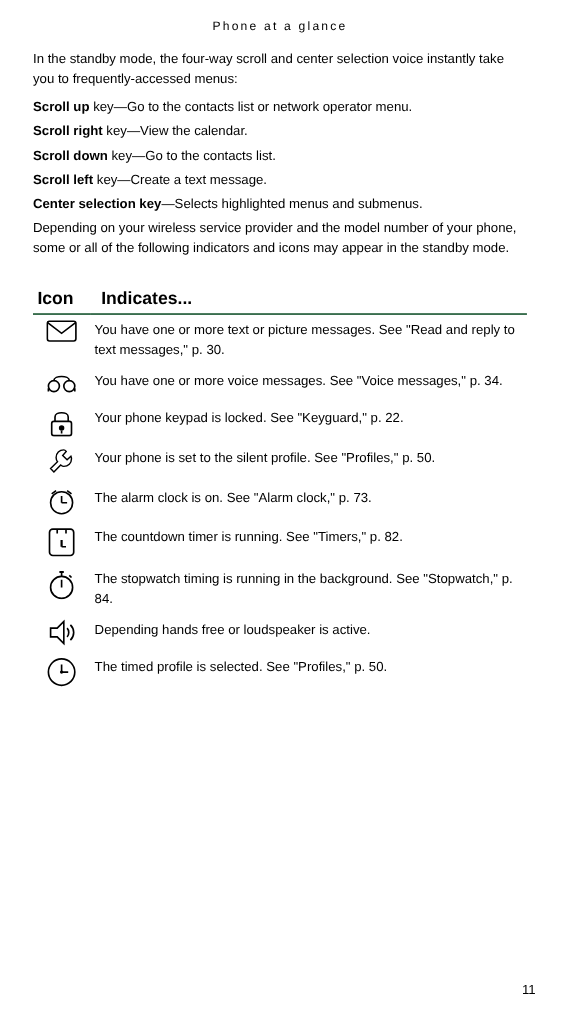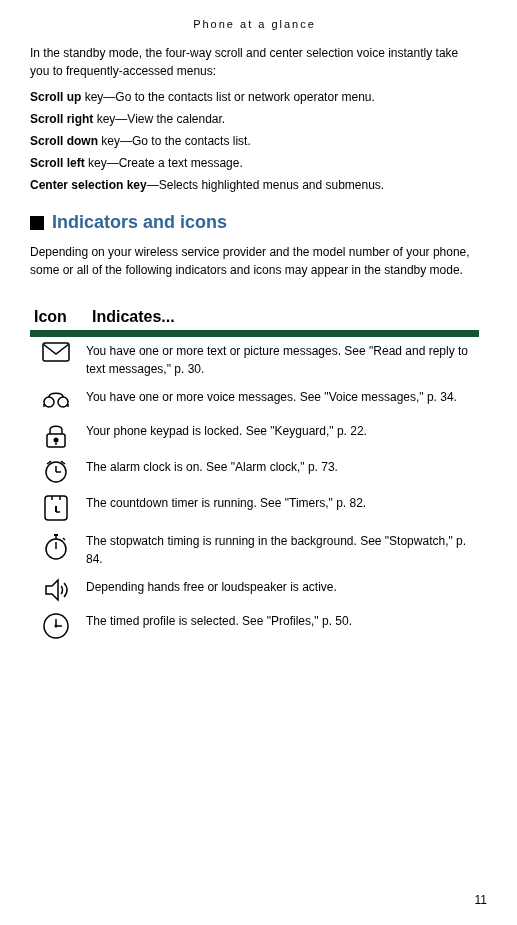--- a/index.html
+++ b/index.html
@@ -81,21 +81,21 @@
     }
     .icon-table .col-header-indicates {
       font-family: Arial, sans-serif;
       font-size: 16px;
       font-weight: bold;
       padding-bottom: 4px;
       padding-left: 10px;
       vertical-align: bottom;
     }
     .header-row td {
-      border-bottom: 7px solid #14532d;
+      border-bottom: 1px solid #14532d;
       padding-bottom: 6px;
     }
     .icon-table td {
       vertical-align: top;
       padding: 5px 4px 5px 4px;
     }
     .icon-cell {
       width: 52px;
       text-align: center;
       vertical-align: middle;
@@ -142,24 +142,20 @@
       <span class="key-name">Scroll down</span><span> key—Go to the contacts list.</span>
     </div>
     <div class="key-item">
       <span class="key-name">Scroll left</span><span> key—Create a text message.</span>
     </div>
     <div class="key-item">
       <span class="key-name">Center selection key</span><span>—Selects highlighted menus and submenus.</span>
     </div>
   </div>
 
-  <div class="section-heading">
-    <span class="section-heading-square"></span>
-    <span class="section-heading-text">Indicators and icons</span>
-  </div>
 
   <p class="section-desc">Depending on your wireless service provider and the model number of your phone, some or all of the following indicators and icons may appear in the standby mode.</p>
 
   <table class="icon-table">
     <colgroup>
       <col style="width:52px">
       <col>
     </colgroup>
     <thead>
       <tr class="header-row">
@@ -198,20 +194,29 @@
           <svg width="22" height="26" viewBox="0 0 22 26" class="icon-svg">
             <rect x="2" y="12" width="18" height="13" rx="2" fill="none" stroke="#000" stroke-width="1.5"></rect>
             <path d="M5,12 V8 C5,3 17,3 17,8 V12" fill="none" stroke="#000" stroke-width="1.5"></path>
             <circle cx="11" cy="18" r="2.5" fill="#000"></circle>
             <line x1="11" y1="20.5" x2="11" y2="23" stroke="#000" stroke-width="1.5"></line>
           </svg>
         </td>
         <td class="indicates-cell">Your phone keypad is locked. See "Keyguard," p. 22.</td>
       </tr>
 
+      <tr class="data-row">
+        <td class="icon-cell">
+          <svg width="24" height="26" viewBox="0 0 24 26" class="icon-svg">
+
+            <path d="M14,2 C10,2 7,5 7,9 C7,10.5 7.5,11.8 8.3,12.8 L2,19 L5,22 L11.2,15.7 C12.2,16.5 13.5,17 14,17 C18,17 21,14 21,10 C21,9.2 20.8,8.5 20.5,7.8 L17,11 L13,7 L16.2,3.5 C15.5,2.6 14.8,2 14,2Z" fill="none" stroke="#000" stroke-width="1.3"></path>
+          </svg>
+        </td>
+        <td class="indicates-cell">Your phone is set to the silent profile. See "Profiles," p. 50.</td>
+      </tr>
 
       <tr class="data-row">
         <td class="icon-cell">
           <svg width="26" height="26" viewBox="0 0 26 26" class="icon-svg">
             <circle cx="13" cy="14" r="10" fill="none" stroke="#000" stroke-width="1.5"></circle>
             <line x1="13" y1="14" x2="13" y2="8" stroke="#000" stroke-width="1.5"></line>
             <line x1="13" y1="14" x2="18" y2="14" stroke="#000" stroke-width="1.5"></line>
             <line x1="4" y1="6" x2="8" y2="3" stroke="#000" stroke-width="1.5"></line>
             <line x1="22" y1="6" x2="18" y2="3" stroke="#000" stroke-width="1.5"></line>
           </svg>

